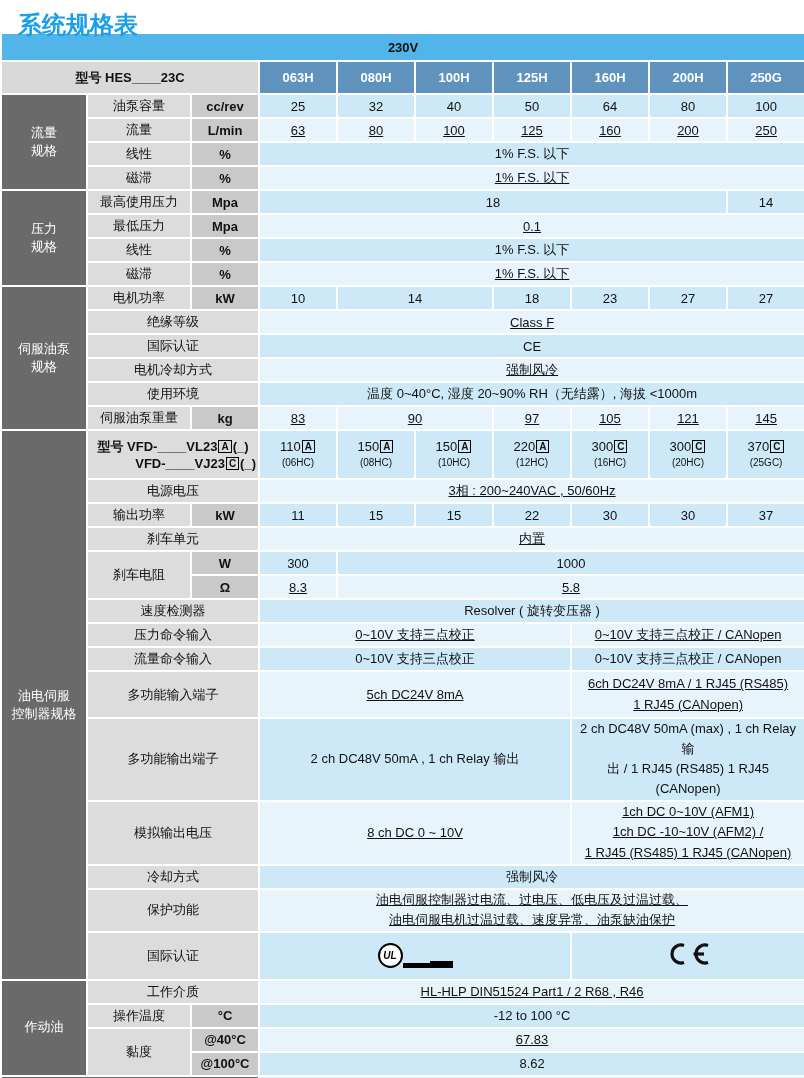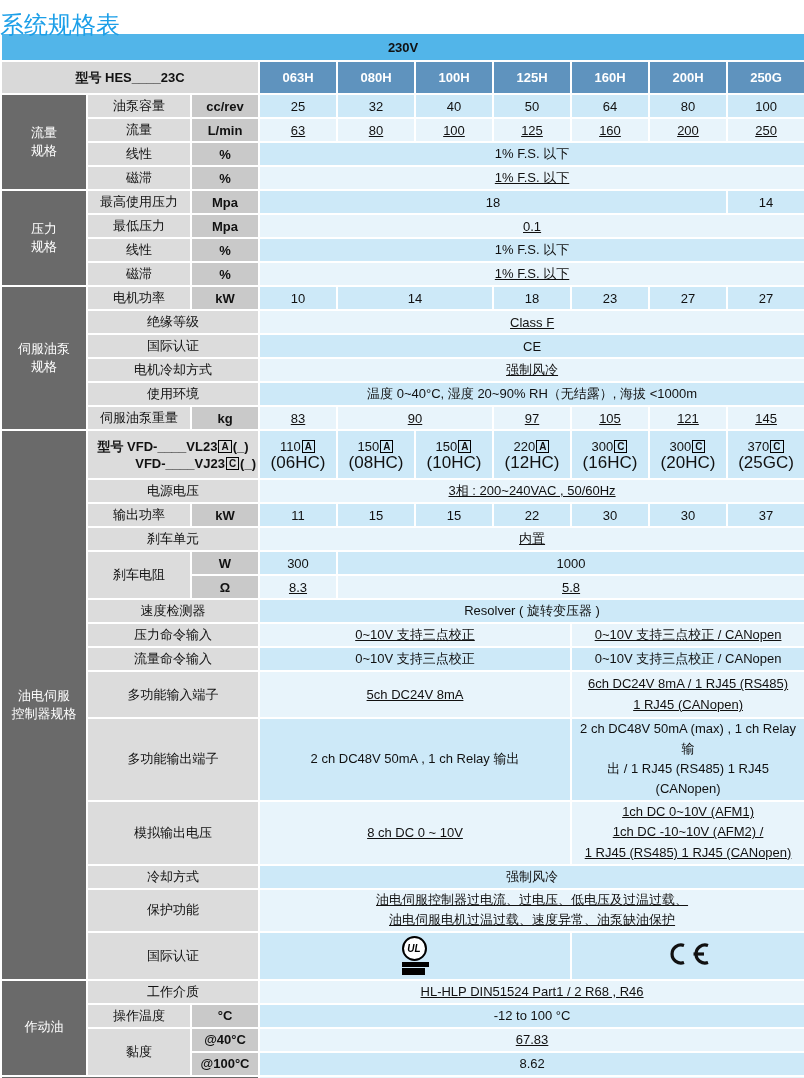--- a/index.html
+++ b/index.html
@@ -1,38 +1,38 @@
 <!DOCTYPE html>
 <html><head>
 <meta charset="utf-8">
 <style>
   html,body{margin:0;padding:0;background:#fff;}
   body{width:804px;font-family:"Liberation Sans","DejaVu Sans",sans-serif;color:#111;}
-  .page-title{color:#1C9FE8;font-weight:normal;font-size:24px;padding:9px 2px 7px 0;height:32px;box-sizing:border-box;}
+  .page-title{color:#1C9FE8;font-weight:bold;font-size:24px;padding:9px 2px 7px 18px;height:32px;box-sizing:border-box;}
   table.spec{border-collapse:collapse;width:804px;table-layout:fixed;}
   table.spec td{border:2px solid #fff;font-size:13px;text-align:center;vertical-align:middle;padding:0 2px;overflow:hidden;}
   td.bar{background:#52B5E9;font-weight:bold;font-size:16px;color:#111;}
   td.colhead{background:#5F93BE;color:#fff;font-weight:bold;font-size:15px;}
   td.modelhead{background:#D9D9D9;text-align:left;font-weight:bold;padding-left:8px;font-size:14px;}
   td.cat{background:#6A6A6A;color:#fff;font-size:13px;line-height:1.4;}
   td.lbl{background:#DCDCDC;text-align:left;padding-left:6px;}
   td.unit{background:#C9C9C9;text-align:left;padding-left:6px;font-weight:bold;}
   td.d{background:#CDE9F8;}
   td.l{background:#E8F4FB;text-decoration:underline;}
   .two-line span{display:block;}
   .boxed{display:inline-block;border:1px solid #000;font-size:10px;font-weight:bold;line-height:11px;padding:0 2px;margin:0 1px;vertical-align:1px;}
   .dm-main{font-size:13px;line-height:16px;}
-  .dm-sub{font-size:17px;line-height:15px;}
+  .dm-sub{font-size:10px;line-height:15px;}
   .vfd-l1,.vfd-l2{display:block;font-weight:bold;font-size:13px;line-height:17px;white-space:nowrap;}
   .vfd-l2{padding-left:33px;text-align:right;}
   .ml{font-size:12.5px;line-height:1.55;}
   .ml span{display:block;}
   td.cat-others{background:#6A6A6A;color:#fff;text-align:left;padding-left:83px;font-size:13px;}
   
-  .ul-logo{display:inline-flex;flex-direction:column;align-items:flex-start;line-height:1;}
+  .ul-logo{display:inline-flex;flex-direction:row;align-items:flex-end;line-height:1;}
   .ul-circle{width:21px;height:21px;border:2px solid #000;border-radius:50%;background:#fff;
     font-weight:bold;font-style:italic;font-size:10px;display:flex;align-items:center;justify-content:center;color:#000;}
   .ul-band{background:#000;width:27px;height:5px;margin-top:1px;}
   .ul-band2{background:#000;width:23px;height:7px;margin-top:1px;}
   .ce-wrap{display:inline-block;}
 </style>
 </head>
 <body>
 
 <div class="page-title">系统规格表</div>

